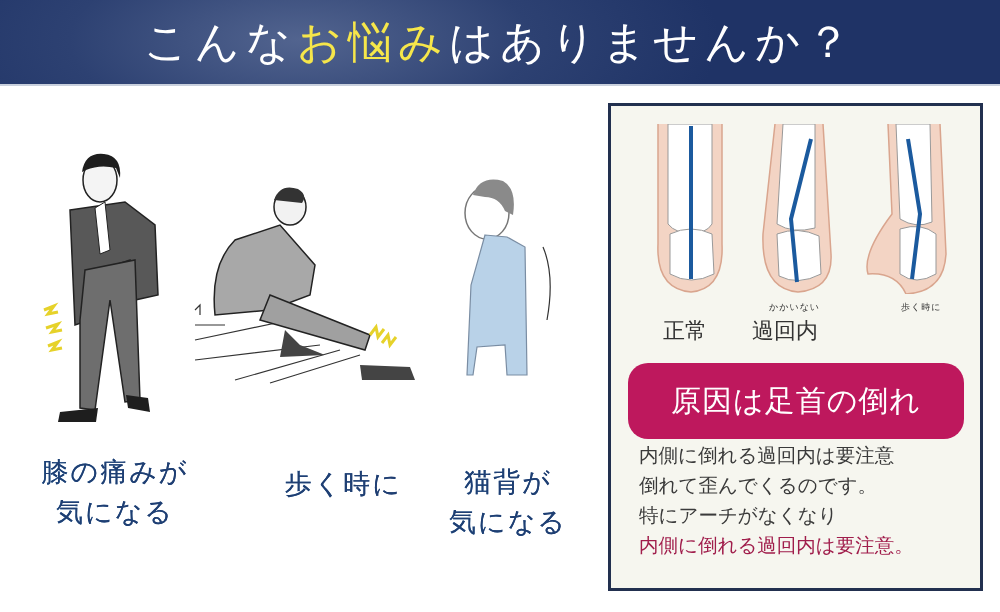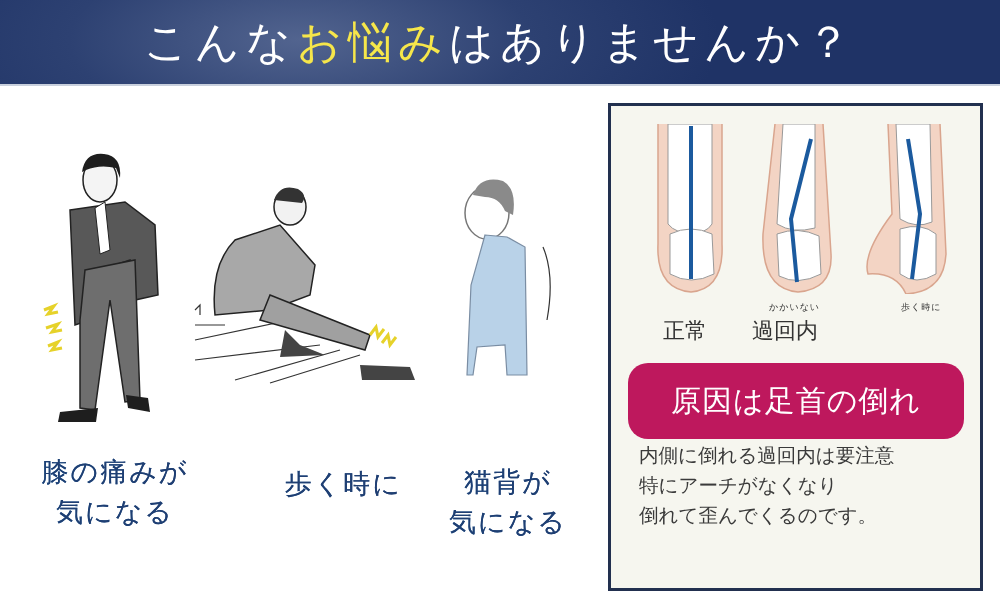--- a/index.html
+++ b/index.html
@@ -116,16 +116,17 @@
 
   <div class="foot-label" style="left:38px;width:72px">正常</div>
   <div class="ruby" style="left:158px">かかいない</div>
   <div class="foot-label" style="left:129px;width:90px">過回内</div>
   <div class="ruby" style="left:290px">歩く時に</div>
 
   <div class="cause">原因は足首の倒れ</div>
 
   <div class="desc">
     <div>内側に倒れる過回内は要注意</div>
+    <div>倒れて歪んでくるのです。</div>
     <div>特にアーチがなくなり</div>
-    <div>倒れて歪んでくるのです。</div>
+    <div class="warn">内側に倒れる過回内は要注意。</div>
   </div>
 </div>
 
 </body></html>

